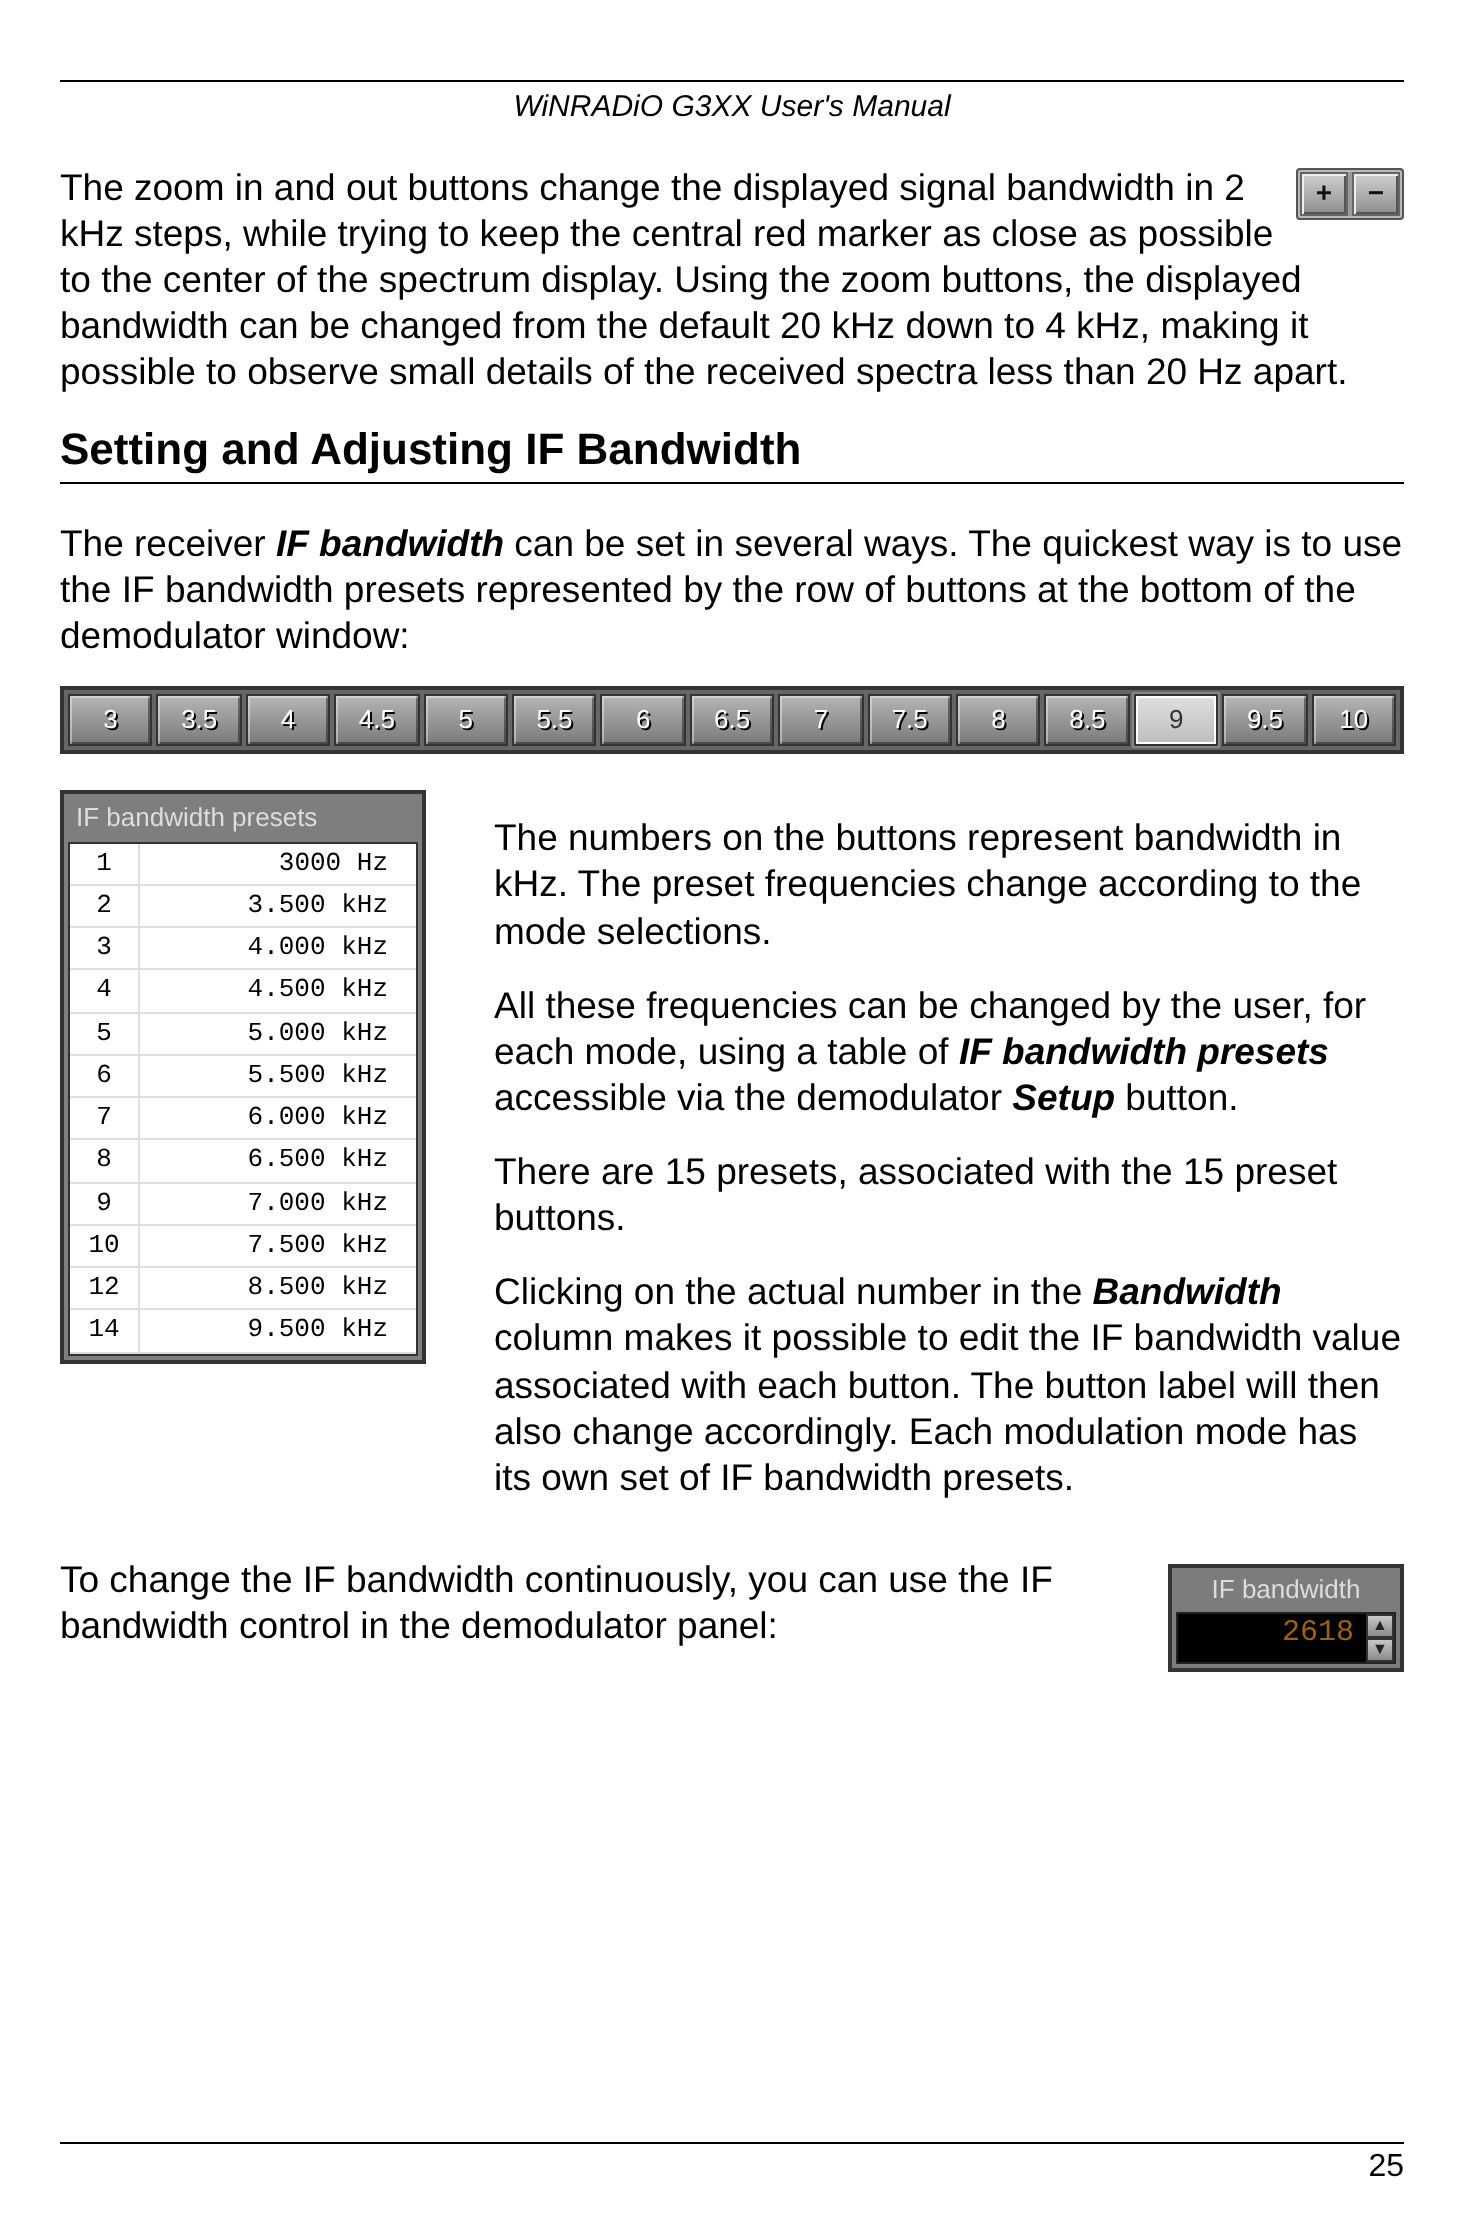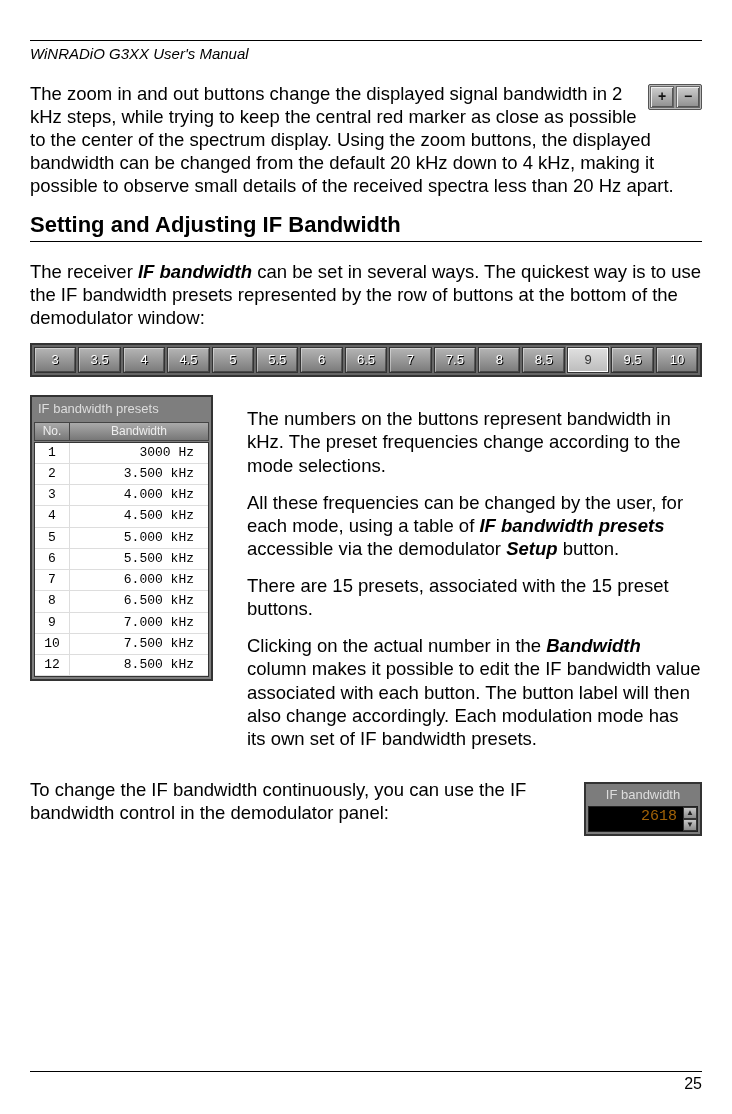--- a/index.html
+++ b/index.html
@@ -12,21 +12,21 @@
     font-size: 18.5px;
     line-height: 1.25;
   }
   .top-rule {
     border-top: 1.5px solid #000;
     margin-bottom: 4px;
   }
   .header-right {
     font-style: italic;
     font-size: 15px;
-    text-align: left;
+    text-align: center;
     margin-bottom: 18px;
   }
   .para {
     margin: 12px 0 14px 0;
   }
   .float-zoom {
     float: right;
     margin-left: 10px;
     margin-top: 2px;
   }
@@ -250,24 +250,20 @@
     <div class="bw-btn">8</div>
     <div class="bw-btn">8.5</div>
     <div class="bw-btn sel">9</div>
     <div class="bw-btn">9.5</div>
     <div class="bw-btn">10</div>
   </div>
 
 <div class="two-col">
   <div class="preset-panel">
     <div class="preset-title">IF bandwidth presets</div>
-    <div class="preset-head">
-      <div class="c1">No.</div>
-      <div class="c2">Bandwidth</div>
-    </div>
     <div class="preset-body" id="preset-body">
         <div class="preset-row">
           <div class="c1">1</div>
           <div class="c2">3000 Hz</div>
         </div>
         <div class="preset-row">
           <div class="c1">2</div>
           <div class="c2">3.500 kHz</div>
         </div>
         <div class="preset-row">
@@ -298,20 +294,24 @@
           <div class="c1">9</div>
           <div class="c2">7.000 kHz</div>
         </div>
         <div class="preset-row">
           <div class="c1">10</div>
           <div class="c2">7.500 kHz</div>
         </div>
         <div class="preset-row">
           <div class="c1">12</div>
           <div class="c2">8.500 kHz</div>
+        </div>
+        <div class="preset-row">
+          <div class="c1">14</div>
+          <div class="c2">9.500 kHz</div>
         </div>
       </div>
   </div>
 
   <div class="right-col">
     <p class="para">The numbers on the buttons represent bandwidth in kHz. The preset frequencies change according to the mode selections.</p>
     <p class="para">
       <span>All these frequencies can be changed by the user, for each mode, using a table of </span><strong><em>IF bandwidth presets</em></strong><span> accessible via the demodulator </span><strong><em>Setup</em></strong><span> button.</span>
     </p>
     <p class="para">There are 15 presets, associated with the 15 preset buttons.</p>

